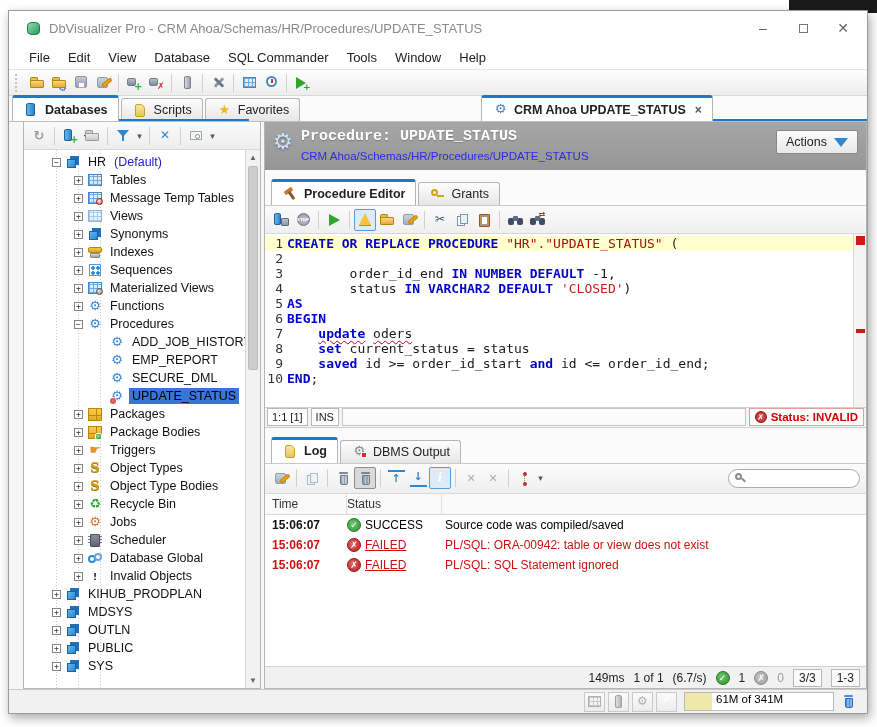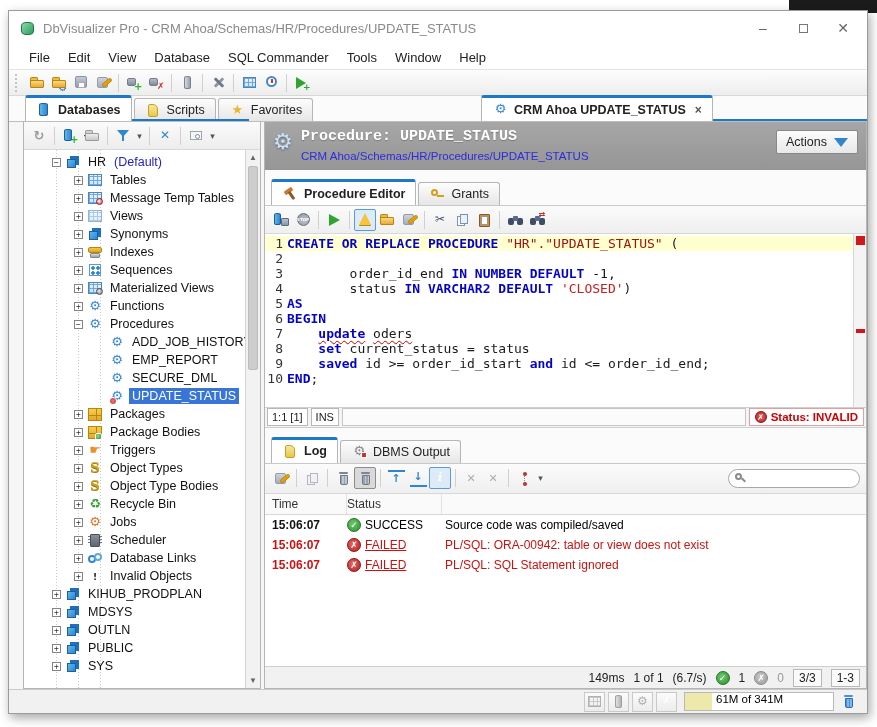--- a/index.html
+++ b/index.html
@@ -1,21 +1,21 @@
 <!DOCTYPE html>
 <html><head>
 <meta charset="utf-8">
 <style>
   html,body{margin:0;padding:0;background:#fff;}
   body{width:877px;height:727px;position:relative;font-family:"Liberation Sans",sans-serif;-webkit-font-smoothing:antialiased;overflow:hidden;}
   *{box-sizing:border-box;}
   .black-strip{position:absolute;left:789px;top:0;width:88px;height:13px;background:#1b1b1b;}
   .window{position:absolute;left:8px;top:10px;width:860px;height:704px;background:#F6F6F6;border:1px solid #9b9b9b;box-shadow:2px 4px 10px rgba(0,0,0,.35);display:flex;flex-direction:column;}
   
-  .titlebar{height:34px;background:#fff;display:flex;align-items:center;padding:0 4px 0 10px;flex:none;justify-content:space-between;}
+  .titlebar{height:34px;background:#fff;display:flex;align-items:center;padding:0 4px 0 16px;flex:none;justify-content:space-between;}
   .titlebar .title{color:#8a8a8a;font-size:13px;margin-left:7px;flex:1;white-space:nowrap;overflow:hidden;}
   .wctl{width:40px;height:28px;text-align:center;line-height:28px;color:#666;font-size:14px;display:inline-flex;align-items:center;justify-content:center;}
   .wctl .sq{width:9px;height:9px;border:1px solid #777;display:inline-block;}
   
   .menubar{height:24px;background:#fff;display:flex;align-items:center;padding-left:12px;gap:2px;flex:none;}
   .menu-item{font-size:13px;color:#222;padding:2px 8px;}
   
   .maintoolbar{height:27px;background:linear-gradient(#fdfdfd,#ededed);border-top:1px solid #e4e4e4;border-bottom:1px solid #d8d8d8;display:flex;align-items:center;padding-left:6px;flex:none;}
   .grip{width:6px;height:18px;border-left:2px dotted #c4c4c4;margin-right:5px;}
   .tbtn{width:22px;height:22px;display:inline-flex;align-items:center;justify-content:center;border:1px solid transparent;border-radius:2px;flex:none;}
@@ -100,39 +100,39 @@
   .i-dbms-tab{font:13px/16px "DejaVu Sans",sans-serif;color:#888;text-align:center;}
   .i-dbms-tab::after{left:10px;top:9px;width:6px;height:6px;background:#D03030;border:1px solid #fff;}
   .i-app::before{left:2px;top:2px;width:13px;height:13px;border-radius:5px/4px;background:linear-gradient(135deg,#8ADCA8,#2E9B5F);border:1px solid #1E7A48;}
   
   .i-sb-grid::before{left:2px;top:3px;width:13px;height:11px;border:1px solid #b0b0b0;background:repeating-linear-gradient(90deg,#c8c8c8 0 1px,transparent 1px 4px),repeating-linear-gradient(0deg,#c8c8c8 0 1px,transparent 1px 4px),#f4f4f4;}
   .i-sb-conn::before{left:5px;top:2px;width:7px;height:13px;background:linear-gradient(90deg,#e0e0e0,#b4b4b4);border:1px solid #a0a0a0;border-radius:3px/2px;}
   .i-sb-gear{font:12px/17px "DejaVu Sans",sans-serif;color:#b0b0b0;text-align:center;}
   .i-sb-err{font:bold 9px/15px "DejaVu Sans",sans-serif;color:#fff;text-align:center;}
   .i-sb-err::before{left:2px;top:2px;width:13px;height:13px;border-radius:50%;background:radial-gradient(circle at 5px 5px,#d0d0d0,#a2a2a2);z-index:-1;}
   
-  .tabrow{height:26px;background:#FBFBFB;border-bottom:1px solid #bdbdbd;position:relative;display:flex;align-items:flex-end;padding-left:16px;flex:none;}
+  .tabrow{height:26px;background:#FBFBFB;border-bottom:1px solid #bdbdbd;position:relative;display:flex;align-items:flex-end;padding-left:3px;flex:none;}
   .tab{display:inline-flex;align-items:center;gap:5px;padding:0 10px;border:1px solid #b5b5b5;border-bottom:none;background:linear-gradient(#fdfdfd,#e6e6e6);border-radius:3px 3px 0 0;font-size:12.5px;height:23px;margin-right:2px;position:relative;z-index:1;white-space:nowrap;color:#222;}
   .tab.active{background:#fff;border-top:3px solid #1E78C8;font-weight:bold;height:26px;z-index:3;}
   .objtab{position:absolute;left:472px;bottom:0;}
   .objtab .close{font-weight:bold;color:#555;margin-left:4px;font-size:12px;}
   .underline-left{position:absolute;left:16px;bottom:0;width:224px;height:2px;background:#1E78C8;z-index:2;}
   .underline-right{position:absolute;left:472px;right:0;bottom:0;height:2px;background:#1E78C8;z-index:2;}
   
   .content{flex:1;display:flex;padding-left:14px;background:#F6F6F6;min-height:0;}
   .leftpane{width:238px;background:#fff;border:1px solid #b5b5b5;border-top:none;display:flex;flex-direction:column;flex:none;min-height:0;}
   .treebar{height:28px;background:linear-gradient(#fbfbfb,#ededed);border-bottom:1px solid #d8d8d8;display:flex;align-items:center;padding-left:4px;flex:none;}
   .treewrap{flex:1;display:flex;min-height:0;}
   .tree{flex:1;overflow:hidden;padding-top:3px;position:relative;background-image:repeating-linear-gradient(to bottom,#c9c9c9 0 1px,transparent 1px 3px),repeating-linear-gradient(to bottom,#c9c9c9 0 1px,transparent 1px 3px),repeating-linear-gradient(to bottom,#c9c9c9 0 1px,transparent 1px 3px);background-size:1px 100%,1px 100%,1px 100%;background-position:32px 0,54px 0,76px 0;background-repeat:no-repeat;}
   .trow{display:flex;align-items:center;height:18px;font-size:12.5px;color:#111;white-space:nowrap;}
   .exp{width:9px;height:9px;border:1px solid #848484;background:#fff;font:8px/7px "DejaVu Sans Mono",monospace;color:#333;text-align:center;display:inline-block;margin-right:4px;flex:none;}
   .expspace{width:13px;flex:none;display:inline-block;}
   .trow .ti{width:16px;height:16px;margin-right:4px;}
   .tlabel{padding:1px 3px;}
-  .trow.sel .tlabel{background:#3875D7;color:#ffffff;}
+  .trow.sel .tlabel{background:#3875D7;color:#000000;}
   .tsuffix{color:#2222CC;margin-left:5px;}
   
   .ti{display:inline-block;position:relative;flex:none;overflow:visible;}
   .ti::before,.ti::after{box-sizing:border-box;position:absolute;content:"";}
   .ti-schema::before,.ti-cube::before{left:5px;top:2px;width:9px;height:9px;background:#1E6FC0;}
   .ti-schema::after,.ti-cube::after{left:2px;top:5px;width:9px;height:9px;background:linear-gradient(135deg,#5FB8E8,#2E86D0);border:1px solid #1E5FA0;}
   .ti-grid::before,.ti-grid-temp::before,.ti-grid-view::before,.ti-grid-mview::before{left:1px;top:2px;width:14px;height:12px;border:1px solid #4A86C0;background:repeating-linear-gradient(90deg,#6FA8DC 0 1px,transparent 1px 4px),repeating-linear-gradient(0deg,#6FA8DC 0 1px,transparent 1px 4px),linear-gradient(#EAF3FB,#CFE4F7);}
   .ti-grid-view::before{opacity:.6;}
   .ti-grid-temp::after{left:9px;top:8px;width:7px;height:7px;border-radius:50%;background:radial-gradient(circle at 2px 2px,#fff,#D03030);border:1px solid #a02020;}
   .ti-grid-mview::after{left:9px;top:8px;width:7px;height:7px;border-radius:50%;background:radial-gradient(circle at 2px 2px,#eee,#777);border:1px solid #555;}
@@ -456,21 +456,21 @@
               <span class="tlabel">Jobs</span>
             </span>
             <span class="trow" style="padding-left: 50px;">
               <span class="exp">+</span>
               <span class="ti ti-chip"></span>
               <span class="tlabel">Scheduler</span>
             </span>
             <span class="trow" style="padding-left: 50px;">
               <span class="exp">+</span>
               <span class="ti ti-link"></span>
-              <span class="tlabel">Database Links</span>
+              <span class="tlabel">Database Global</span>
             </span>
             <span class="trow" style="padding-left: 50px;">
               <span class="exp">+</span>
               <span class="ti ti-warning">!</span>
               <span class="tlabel">Invalid Objects</span>
             </span>
             <span class="trow" style="padding-left: 28px;">
               <span class="exp">+</span>
               <span class="ti ti-schema"></span>
               <span class="tlabel">KIHUB_PRODPLAN</span>

